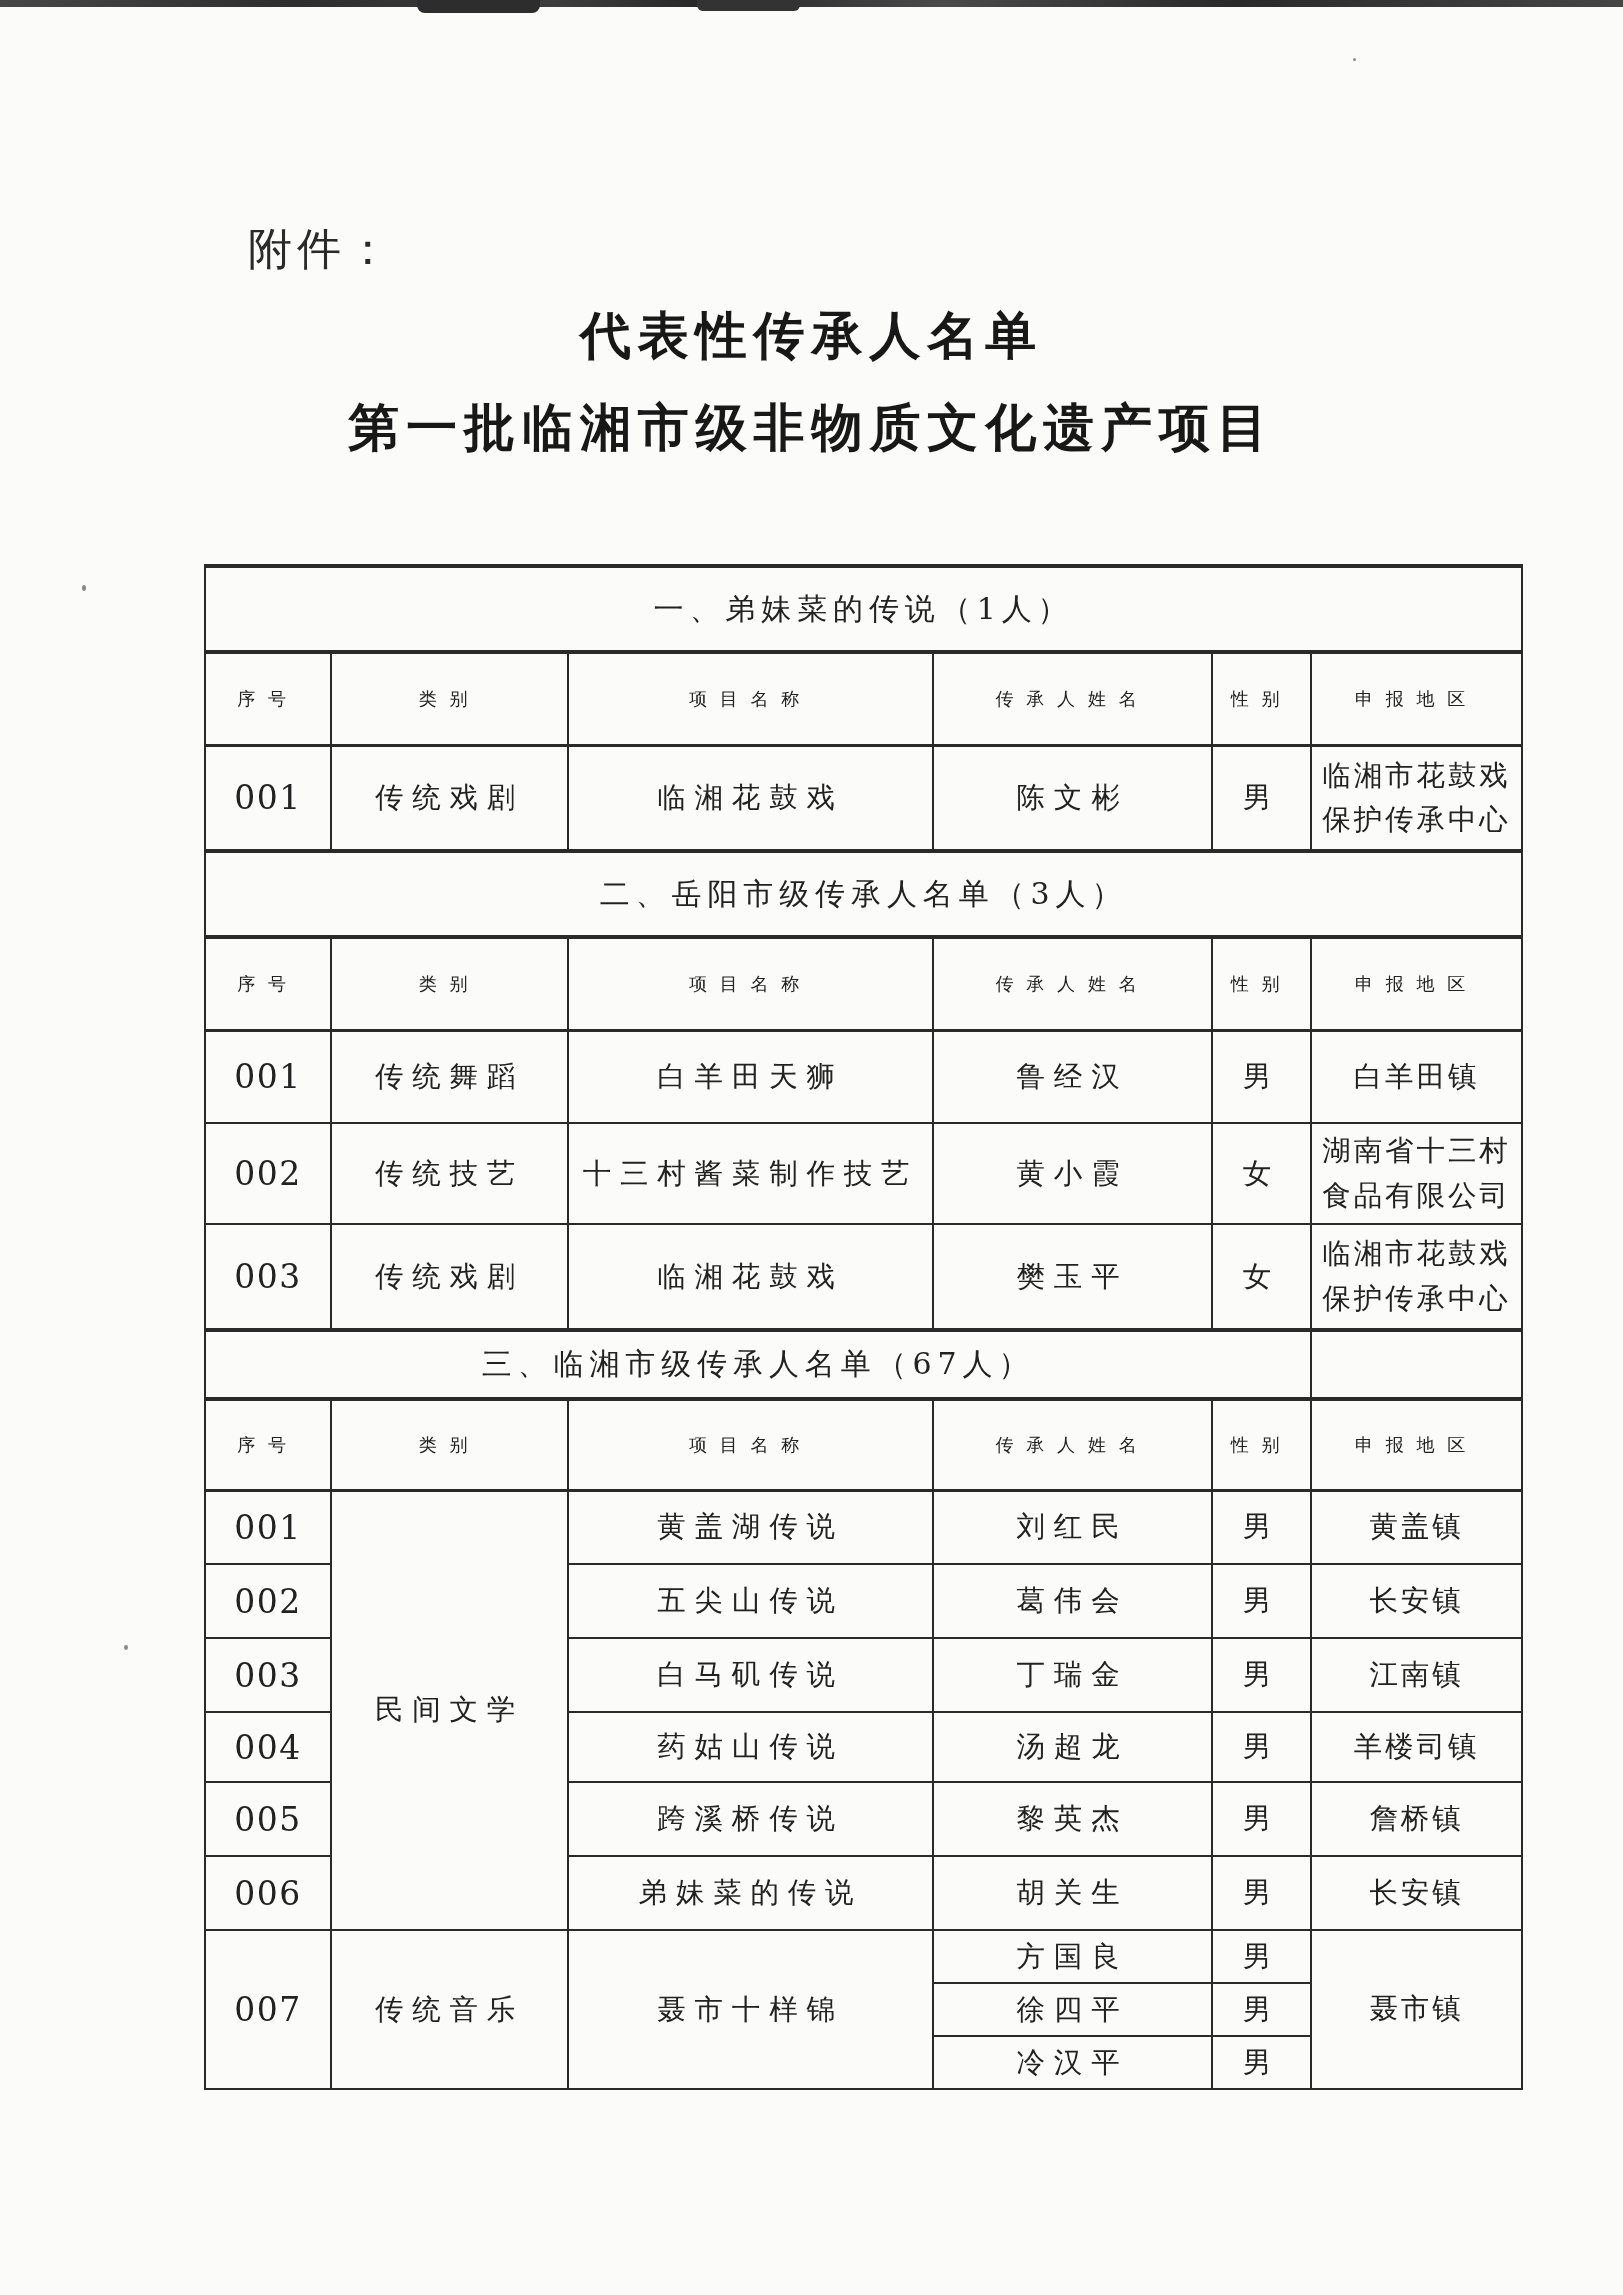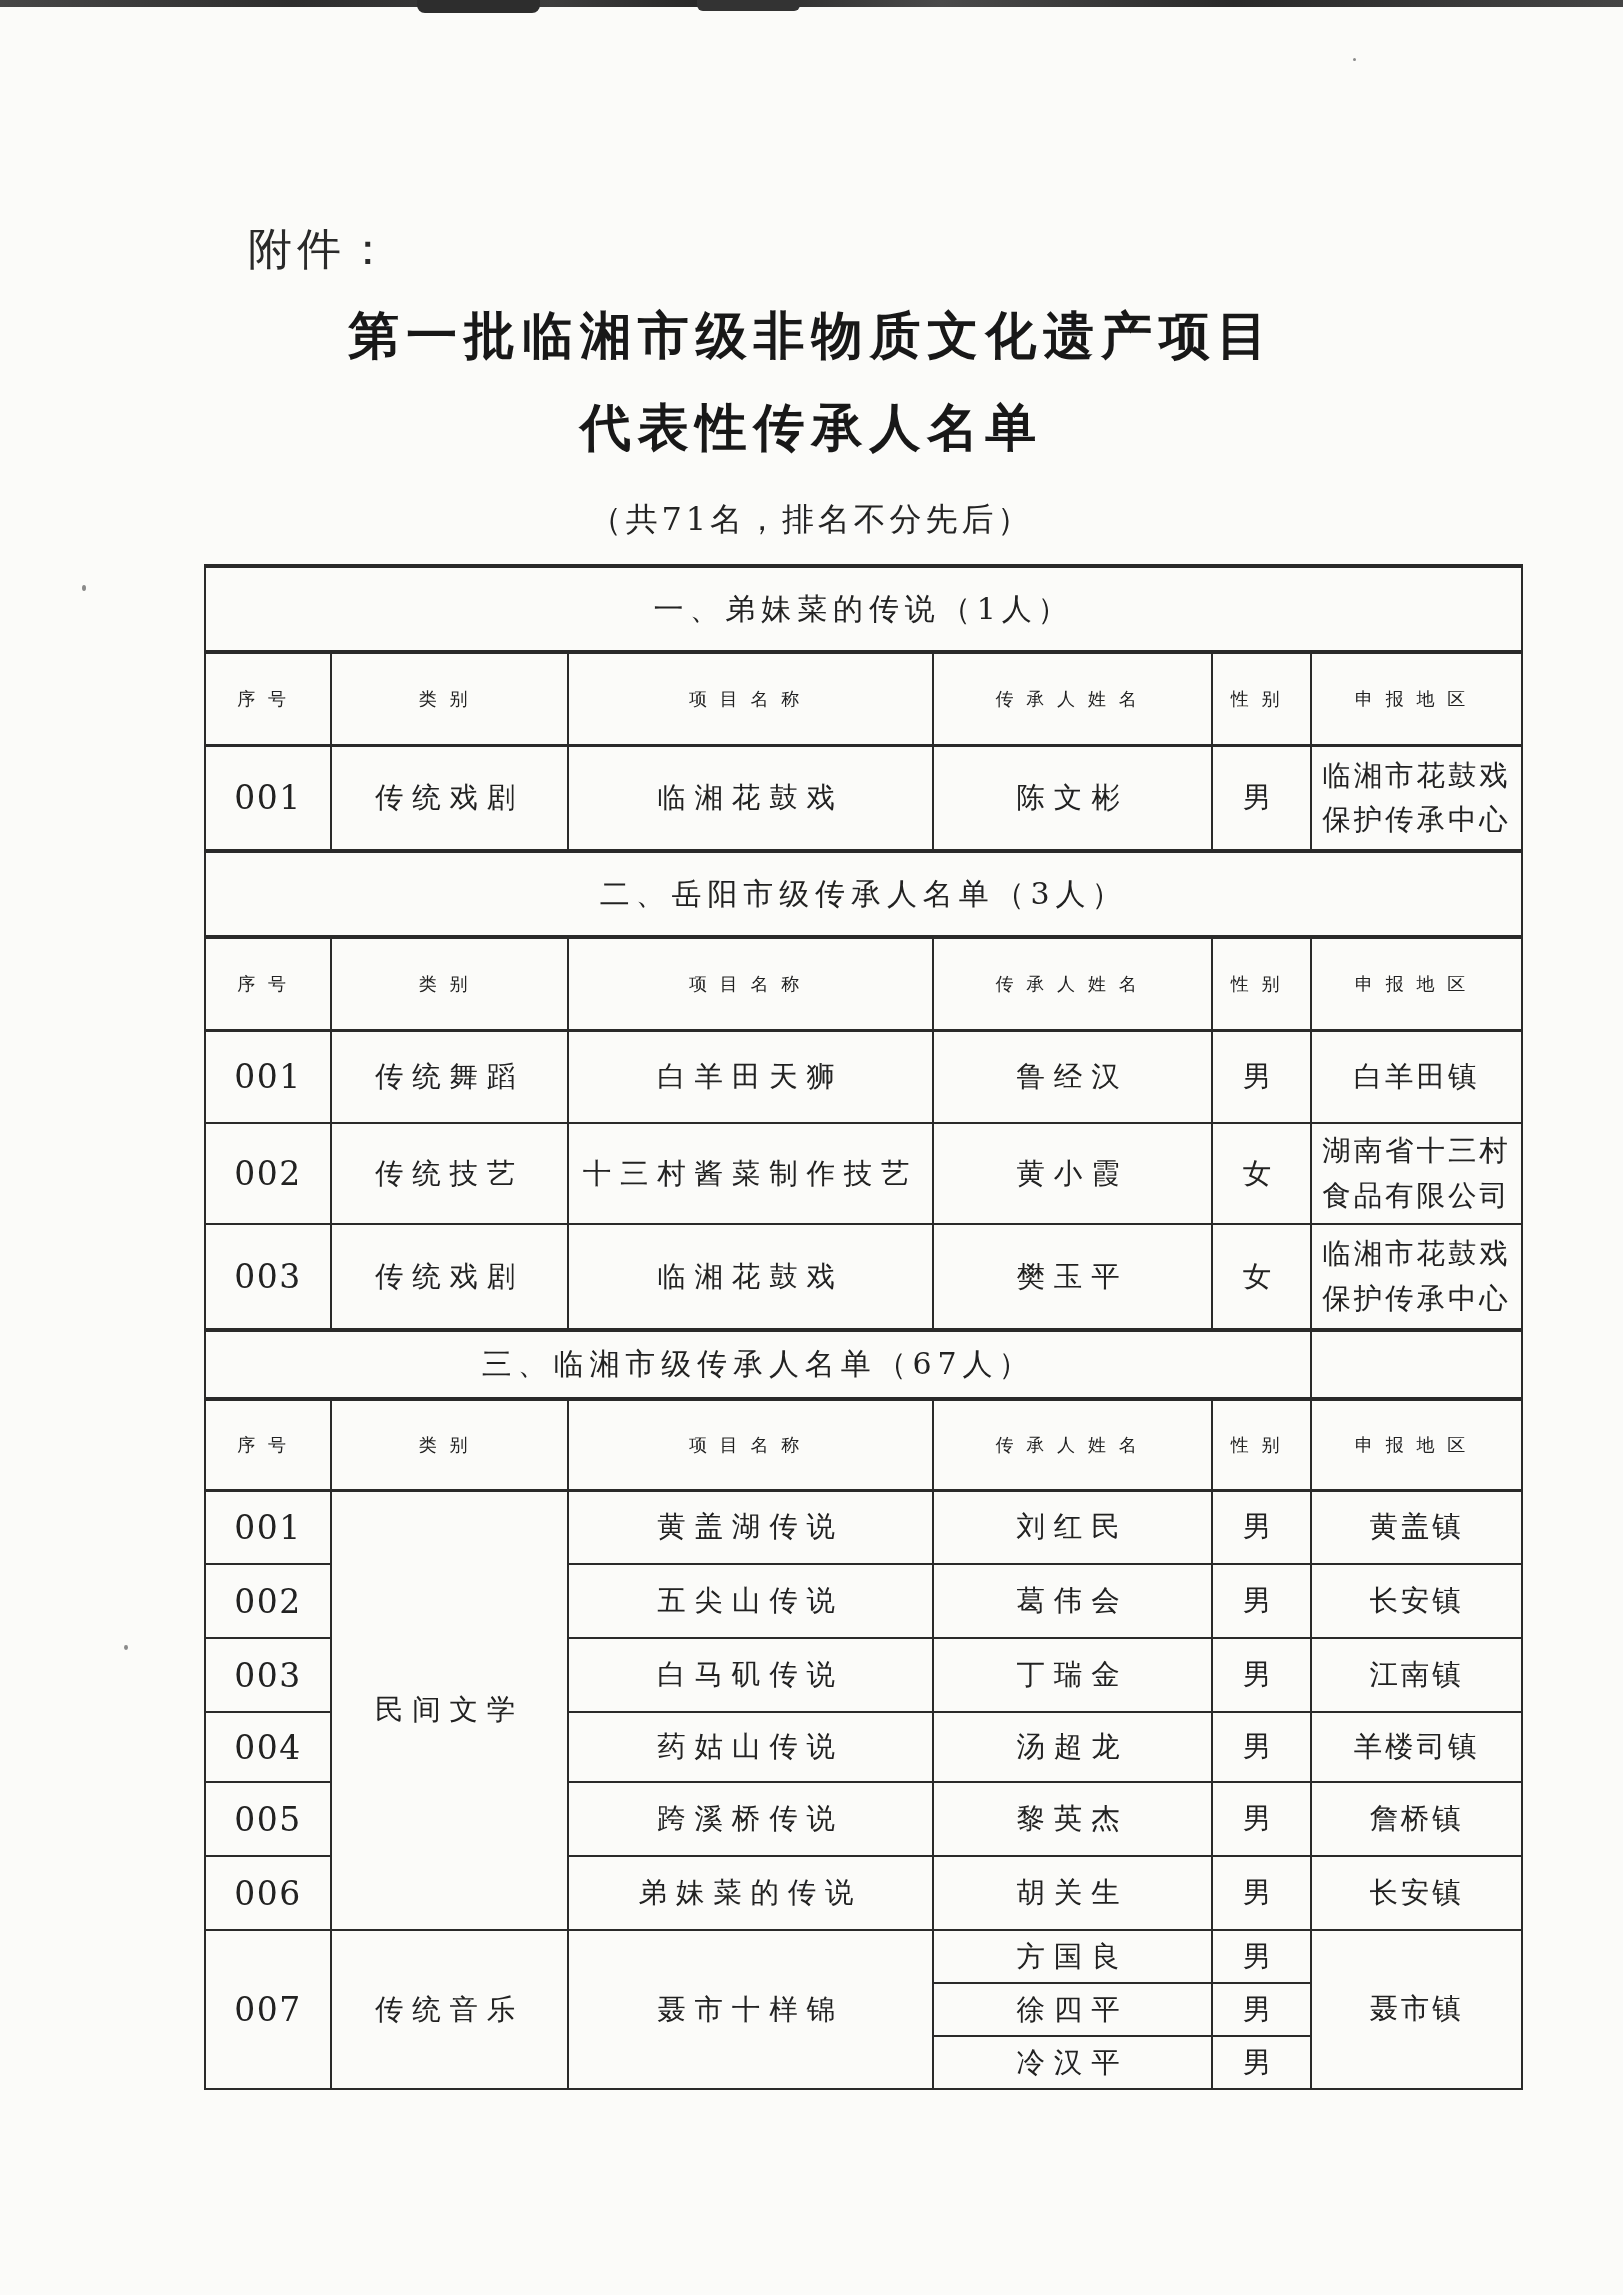--- a/index.html
+++ b/index.html
@@ -84,23 +84,22 @@
     <div class="lump1"></div>
     <div class="lump2"></div>
   </div>
   <div class="speck s1"></div>
   <div class="speck s2"></div>
   <div class="speck s3"></div>
 
   <div class="attachment">附件：</div>
 
   <div class="title-block">
+    <div class="title-line">代表性传承人名单</div>
     <div class="title-line">第一批临湘市级非物质文化遗产项目</div>
-    <div class="title-line">代表性传承人名单</div>
-    <div class="subtitle">（共71名，排名不分先后）</div>
   </div>
 
   <table class="doc">
     <colgroup>
       <col style="width:126px">
         <col style="width:237px">
         <col style="width:365px">
       <col style="width:279px">
         <col style="width:99px">
         <col style="width:211px">

